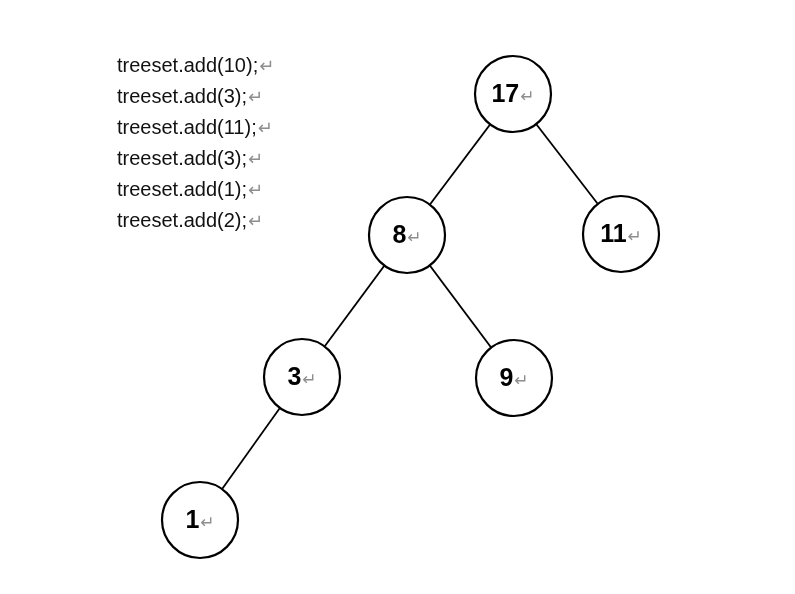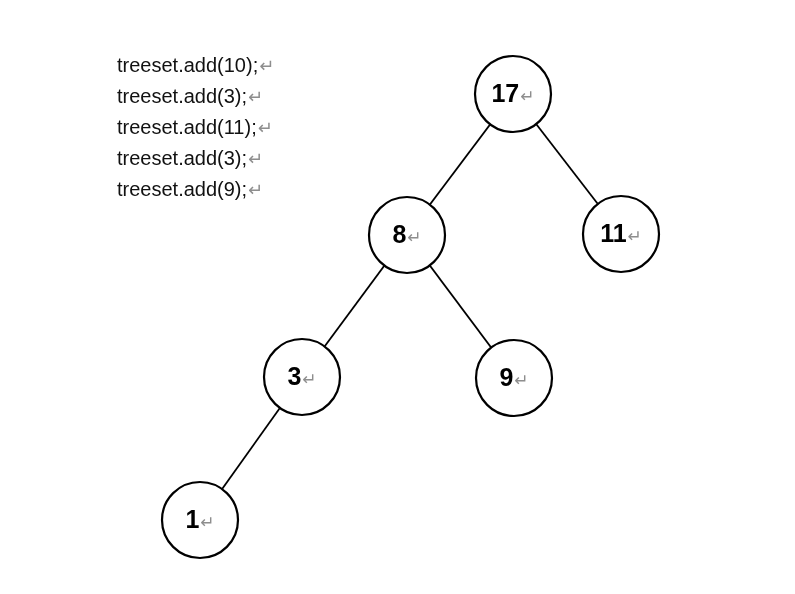--- a/index.html
+++ b/index.html
@@ -67,21 +67,22 @@
 </head>
 <body>
 
 <div id="canvas">
 
   <div id="code-block">
     <div class="code-line"><span class="code-text">treeset.add(10);</span><span class="return-mark">↵</span></div>
     <div class="code-line"><span class="code-text">treeset.add(3);</span><span class="return-mark">↵</span></div>
     <div class="code-line"><span class="code-text">treeset.add(11);</span><span class="return-mark">↵</span></div>
     <div class="code-line"><span class="code-text">treeset.add(3);</span><span class="return-mark">↵</span></div>
-    <div class="code-line"><span class="code-text">treeset.add(9);</span><span class="return-mark">↵</span></div>
+    <div class="code-line"><span class="code-text">treeset.add(1);</span><span class="return-mark">↵</span></div>
+    <div class="code-line"><span class="code-text">treeset.add(2);</span><span class="return-mark">↵</span></div>
   </div>
 
   <svg id="tree-svg" width="795" height="594">
       <line x1="513" y1="94" x2="407" y2="235" class="tree-edge"></line>
       <line x1="513" y1="94" x2="621" y2="234" class="tree-edge"></line>
       <line x1="407" y1="235" x2="302" y2="377" class="tree-edge"></line>
       <line x1="407" y1="235" x2="514" y2="378" class="tree-edge"></line>
       <line x1="302" y1="377" x2="200" y2="520" class="tree-edge"></line>
       <circle cx="513" cy="94" r="38" class="tree-node-circle"></circle>
       <circle cx="407" cy="235" r="38" class="tree-node-circle"></circle>

